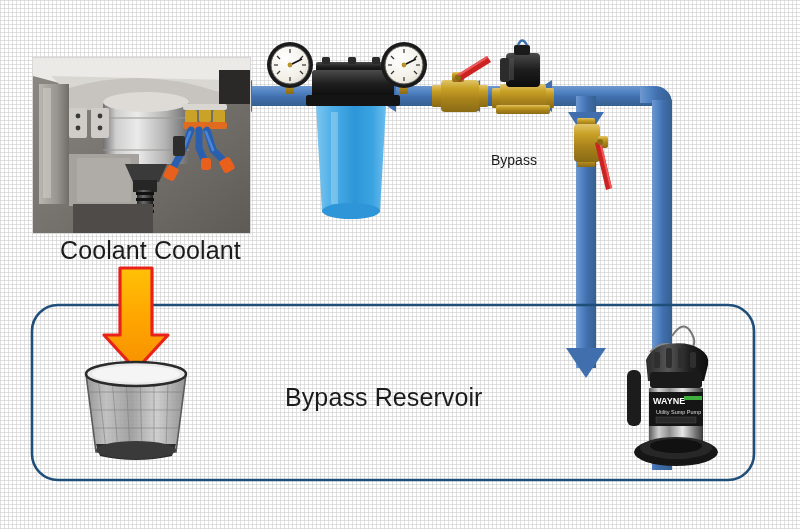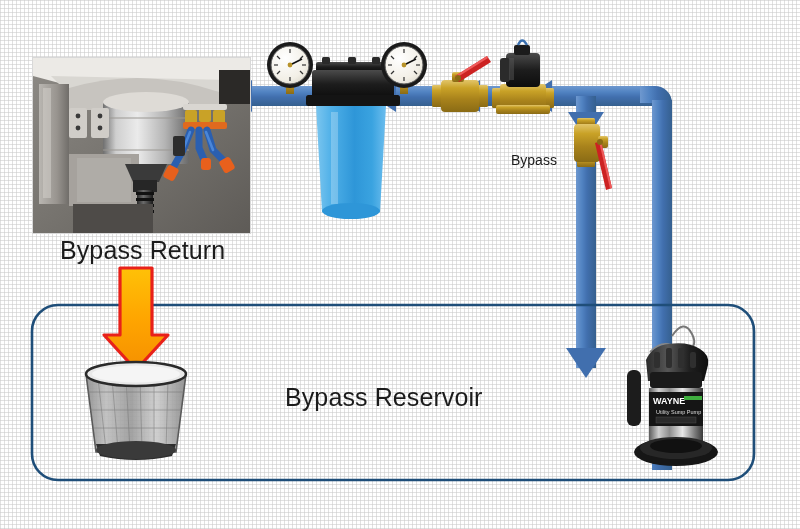--- a/index.html
+++ b/index.html
@@ -12,21 +12,21 @@
   .gridh{position:absolute;left:0;top:0;width:800px;height:529px;pointer-events:none;opacity:.55;
          background-image:repeating-linear-gradient(to right,#c9c9c9 0 1px,transparent 1px 4px);
          background-size:800px 1px;background-repeat:repeat-y;background-position:0 25px;}
 
   svg.layer{position:absolute;left:0;top:0;width:800px;height:529px;}
 
   
   .lbl{position:absolute;color:#1b1b1b;white-space:nowrap;}
   #coolant-return-label{left:60px;top:236px;font-size:25px;letter-spacing:.1px;}
   #coolant-reservoir-label{left:285px;top:383px;font-size:25px;letter-spacing:.1px;}
-  #bypass-label{left:511px;top:152px;font-size:14px;}
+  #bypass-label{left:491px;top:152px;font-size:14px;}
 
   
   #machine-photo{position:absolute;left:32px;top:57px;width:217px;height:175px;
      border:1px solid #d8d8d8;overflow:hidden;background:#7d7b78;}
 </style>
 </head>
 <body>
 
 <div id="canvas">
 
@@ -352,19 +352,19 @@
       </g>
 
       <rect x="132" y="108" width="12" height="14" rx="3" fill="#e8601c" transform="rotate(28 138 115)"></rect>
       <rect x="188" y="100" width="12" height="14" rx="3" fill="#e8601c" transform="rotate(-30 194 107)"></rect>
       <rect x="168" y="100" width="10" height="12" rx="3" fill="#e8601c"></rect>
 
       <rect x="140" y="78" width="12" height="20" rx="2" fill="#2d2d2d"></rect>
     </svg>
   </div>
 
-  <div class="lbl" id="coolant-return-label">Bypass Return</div>
+  <div class="lbl" id="coolant-return-label">Coolant Coolant</div>
 
   <div class="lbl" id="coolant-reservoir-label">Bypass Reservoir</div>
 
   <div class="lbl" id="bypass-label">Bypass</div>
 
 </div>
 
 </body></html>

